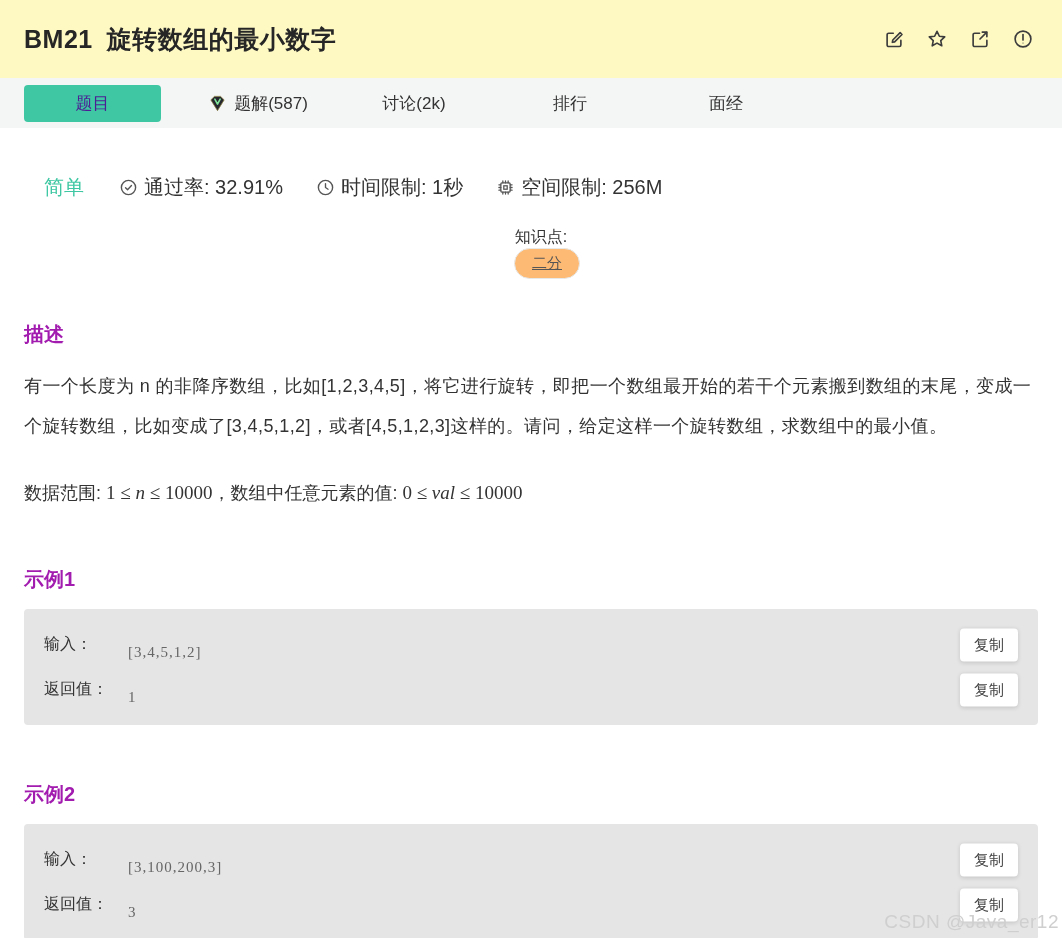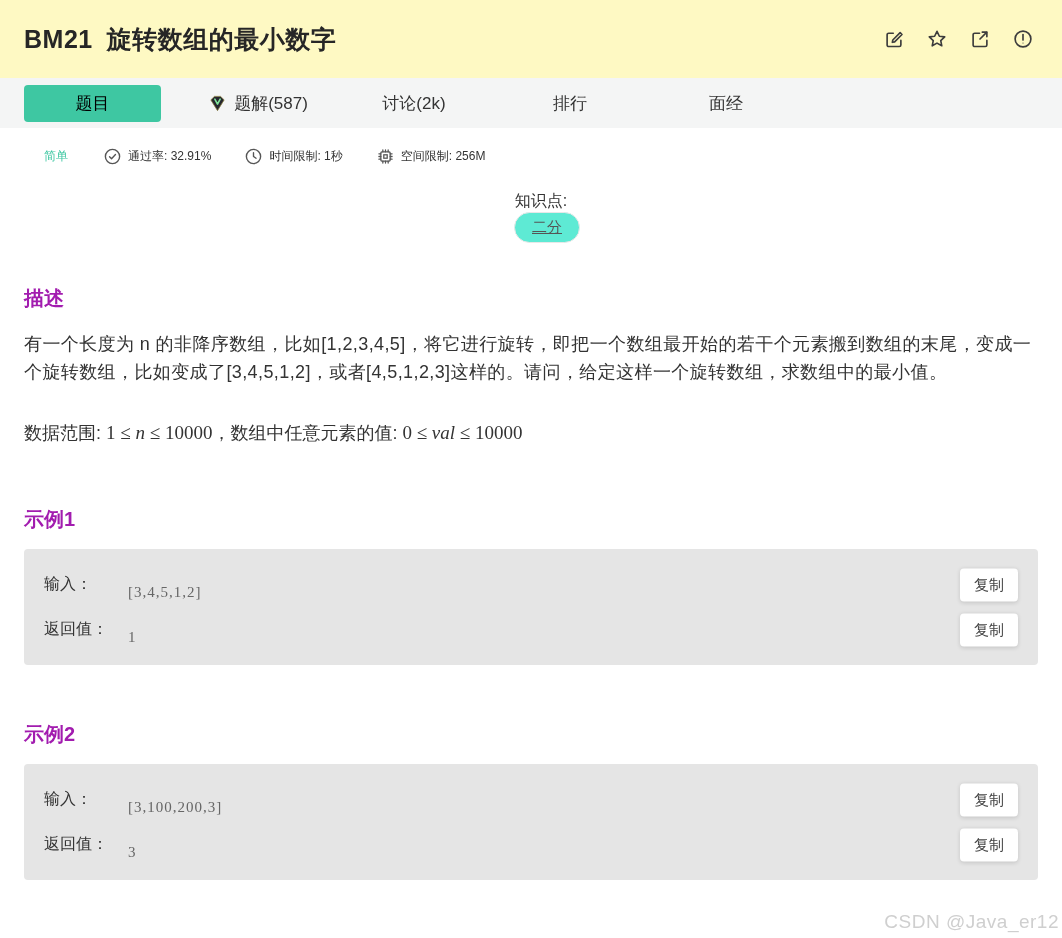--- a/index.html
+++ b/index.html
@@ -25,57 +25,57 @@
   
   .tabbar {
     height:50px; background:#f4f5f5;
     display:flex; align-items:center;
     padding-left:24px;
   }
   .tab-slot { width:156px; display:flex; align-items:center; justify-content:center; height:100%; }
   .tab-slot.first { justify-content:flex-start; }
   .tab-active {
     width:137px; height:37px;
-    background:#3ec7a2; color:#000000;
+    background:#3ec7a2; color:#4c1d95;
     border-radius:4px;
     display:flex; align-items:center; justify-content:center;
     font-size:17px; cursor:pointer;
   }
   .tab {
     font-size:17px; color:#333; cursor:pointer;
     display:flex; align-items:center; gap:7px;
   }
   .gem { width:19px; height:19px; display:block; }
 
   
   .content { padding:0 24px; }
 
   .meta {
-    margin-top:20px;
+    margin-top:46px;
     display:flex; 
-    font-size:12px; color:#333;
+    font-size:20px; color:#333;
   }
   .difficulty { color:#3ec7a2; margin-right:36px; margin-left:20px; }
   .meta-item { display:flex; align-items:center; gap:7px; margin-right:34px; }
   .meta-item svg { width:17px; height:17px; display:block; color:#555; }
 
   .knowledge { margin-top:26px; margin-left:20px; display:flex; align-items:center; font-size:16px; color:#333;flex-direction:column; }
   .ktag {
     margin-left:12px;
     padding:5px 17px;
-    background:#5eead4; border:1px solid #e7e8e8;
+    background:#fdba74; border:1px solid #e7e8e8;
     border-radius:16px;
     font-size:15px; color:#555; cursor:pointer;text-decoration:underline;
   }
 
   .sec-heading { font-size:20px; font-weight:bold; color:#a21caf; }
   .desc-heading { margin-top:42px; }
   .desc-body {
     margin-top:18px;
-    font-size:18px; line-height:28px; color:#333;
+    font-size:18px; line-height:40px; color:#333;
     letter-spacing:0.4px;
     max-width:1014px;
   }
   .constraints { margin-top:30px; font-size:18px; line-height:34px; color:#333; }
   .math { font-family:Liberation Serif, serif; font-size:19px; }
   .math .var { font-style:italic; }
 
   .example-heading { margin-top:56px; }
   .example-box {
     margin-top:16px;

